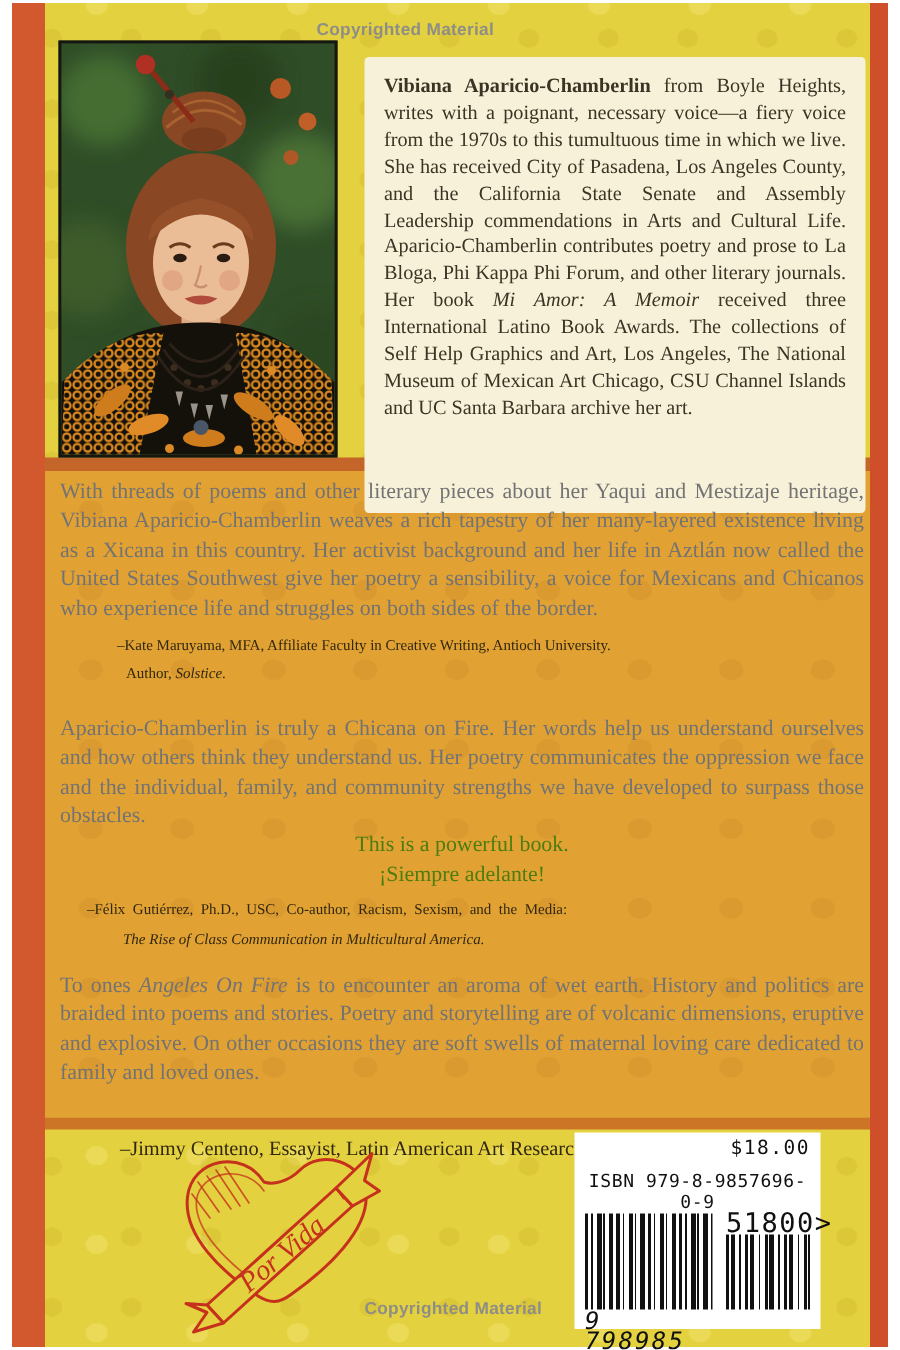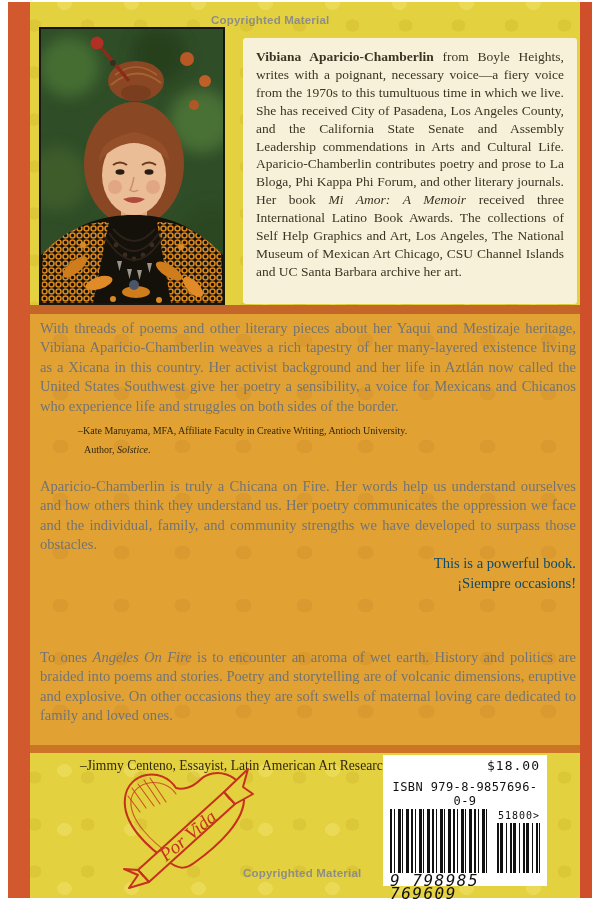--- a/index.html
+++ b/index.html
@@ -17,61 +17,61 @@
     background-image:radial-gradient(rgba(190,120,35,0.20) 18%,transparent 19%);
     background-size:61px 53px;}
   .band-bottom{position:absolute;left:30px;top:745px;width:550px;height:8px;background:#cc7526;}
 
   
   .photo-frame{position:absolute;left:39px;top:27px;width:182px;height:274px;border:2px solid #17150f;
     background:#2f4d27;}
   .photo-frame svg{display:block;}
 
   
-  .cream-box{position:absolute;left:243px;top:38px;width:334px;height:266px;box-sizing:border-box;
+  .cream-box{position:absolute;left:243px;top:38px;width:334px;height:304px;box-sizing:border-box;
     padding:10px 13px;background:#f8f1d9;border-radius:3px;color:#3b3424;
     font-size:13.5px;line-height:17.9px;text-align:justify;overflow:hidden;}
   .cream-box b{font-weight:700;}
 
   
   .copyright{position:absolute;font-family:"Liberation Sans",sans-serif;font-size:11.5px;
     font-weight:700;color:#8e8e86;letter-spacing:0.2px;}
   #copyright-top{left:211px;top:14px;}
   #copyright-bottom{left:243px;top:867px;}
 
   
   .q{position:absolute;left:40px;width:536px;color:#737373;font-size:14.6px;line-height:19.4px;
      text-align:justify;}
   .attr{position:absolute;color:#32270f;font-size:10px;line-height:19px;}
   #quote-kate-text{top:319px;}
   #kate-attr{left:78px;top:421px;width:500px;}
   #kate-attr2{left:84px;top:440px;text-align:center;}
   #quote-felix-text{top:477px;}
-  .center-line{position:absolute;left:40px;width:536px;text-align:right;color:#0c4a6e;font-size:14.6px;}
+  .center-line{position:absolute;left:40px;width:536px;text-align:center;color:#4d7c0f;font-size:14.6px;}
   #line-powerful{top:555px;}
   #line-adelante{top:575px;}
   #felix-attr{left:58px;top:597px;width:520px;word-spacing:2.5px;}
   #felix-attr-title{left:82px;top:617px;font-style:italic;}
   #quote-jimmy-text{top:648px;}
   #jimmy-attr{left:80px;top:756px;width:500px;font-size:13.6px;}
 
   
   .barcode-box{position:absolute;left:383px;top:755px;width:164px;height:131px;background:#ffffff;
     font-family:"DejaVu Sans Mono",monospace;color:#101010;box-sizing:border-box;padding:4px 7px 0 7px;}
   .bc-price{text-align:right;font-size:13px;letter-spacing:1px;line-height:14px;}
   .bc-isbn{text-align:center;font-size:12px;letter-spacing:0.4px;line-height:14px;margin-top:7px;}
   .bc-row{display:flex;margin-top:1px;}
   .bc-main{width:126px;}
   .bc-main-bars{height:64px;background-color:#fff;
     background-image:repeating-linear-gradient(90deg,
       #111 0 2px,#fff 2px 4px,#111 4px 5px,#fff 5px 8px,#111 8px 11px,#fff 11px 12px,
       #111 12px 13px,#fff 13px 16px,#111 16px 19px,#fff 19px 21px);}
   .bc-digits{font-size:16px;letter-spacing:1.5px;line-height:13px;margin-top:1px;font-style:italic;}
   .bc-supp{width:56px;margin-left:9px;}
-  .bc-supp-code{font-size:10px;letter-spacing:1px;text-align:right;line-height:13px;}
+  .bc-supp-code{font-size:18px;letter-spacing:1px;text-align:right;line-height:13px;}
   .bc-supp-bars{height:50px;margin-top:1px;background-color:#fff;
     background-image:repeating-linear-gradient(90deg,
       #111 0 2px,#fff 2px 3px,#111 3px 6px,#fff 6px 9px,#111 9px 10px,#fff 10px 13px);}
 
   
   .heart-wrap{position:absolute;left:112px;top:752px;width:152px;height:138px;}
   .heart-wrap text{font-family:"Liberation Serif",serif;font-style:italic;}
 </style>
 </head>
 <body>
@@ -169,21 +169,23 @@
   <div class="cream-box">
     <b>Vibiana Aparicio-Chamberlin</b><span> from Boyle Heights, writes with a poignant, necessary voice—a fiery voice from the 1970s to this tumultuous time in which we live. She has received City of Pasadena, Los Angeles County, and the California State Senate and Assembly Leadership commendations in Arts and Cultural Life. Aparicio-Chamberlin contributes poetry and prose to La Bloga, Phi Kappa Phi Forum, and other literary journals. Her book </span><i>Mi Amor: A Memoir</i><span> received three International Latino Book Awards. The collections of Self Help Graphics and Art, Los Angeles, The National Museum of Mexican Art Chicago, CSU Channel Islands and UC Santa Barbara archive her art.</span>
   </div>
 
   <div class="q" id="quote-kate-text">With threads of poems and other literary pieces about her Yaqui and Mestizaje heritage, Vibiana Aparicio-Chamberlin weaves a rich tapestry of her many-layered existence living as a Xicana in this country. Her activist background and her life in Aztlán now called the United States Southwest give her poetry a sensibility, a voice for Mexicans and Chicanos who experience life and struggles on both sides of the border.</div>
   <div class="attr" id="kate-attr">–Kate Maruyama, MFA, Affiliate Faculty in Creative Writing, Antioch University.</div>
   <div class="attr" id="kate-attr2"><span>Author, </span><i>Solstice</i><span>.</span></div>
 
   <div class="q" id="quote-felix-text">Aparicio-Chamberlin is truly a Chicana on Fire. Her words help us understand ourselves and how others think they understand us. Her poetry communicates the oppression we face and the individual, family, and community strengths we have developed to surpass those obstacles.</div>
   <div class="center-line" id="line-powerful">This is a powerful book.</div>
-  <div class="center-line" id="line-adelante">¡Siempre occasions!</div>
+  <div class="center-line" id="line-adelante">¡Siempre adelante!</div>
+  <div class="attr" id="felix-attr">–Félix Gutiérrez, Ph.D., USC, Co-author, Racism, Sexism, and the Media:</div>
+  <div class="attr" id="felix-attr-title">The Rise of Class Communication in Multicultural America.</div>
 
   <div class="q" id="quote-jimmy-text"><span>To ones </span><i>Angeles On Fire</i><span> is to encounter an aroma of wet earth. History and politics are braided into poems and stories. Poetry and storytelling are of volcanic dimensions, eruptive and explosive. On other occasions they are soft swells of maternal loving care dedicated to family and loved ones.</span></div>
   <div class="attr" id="jimmy-attr">–Jimmy Centeno, Essayist, Latin American Art Research, Art Curator CASA 0101.</div>
 
   <div class="heart-wrap">
     <svg width="152" height="138" viewBox="0 0 152 138">
       <g stroke="#c5311c" fill="none" stroke-width="2" stroke-linejoin="round" stroke-linecap="round">
         <path d="M64,36 C50,14 16,20 13,46 C10,72 36,96 60,112 C68,117 74,117 82,111 C106,94 134,68 132,44 C130,22 102,14 88,28 C80,36 70,38 64,36 Z"></path>
         <path d="M64,42 C52,24 22,28 19,48 C17,68 40,90 60,104" stroke-width="1.1" opacity="0.75"></path>
         <g stroke-width="1.1" opacity="0.8">

